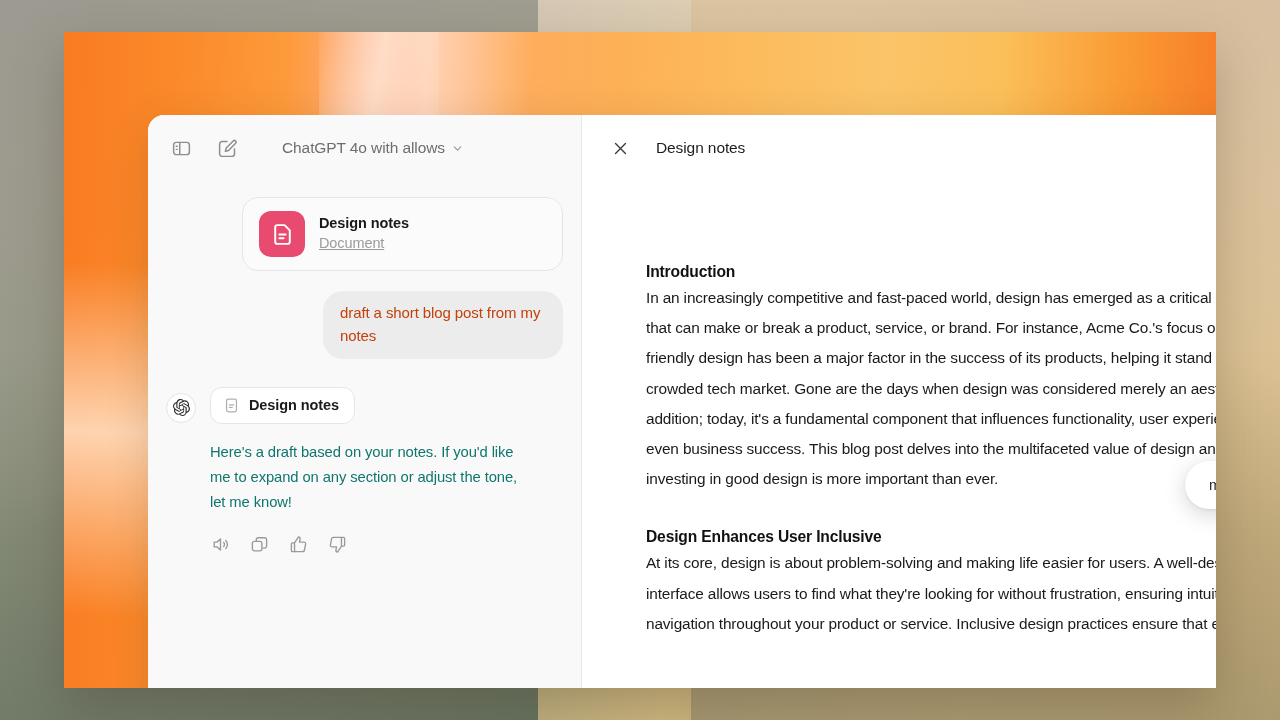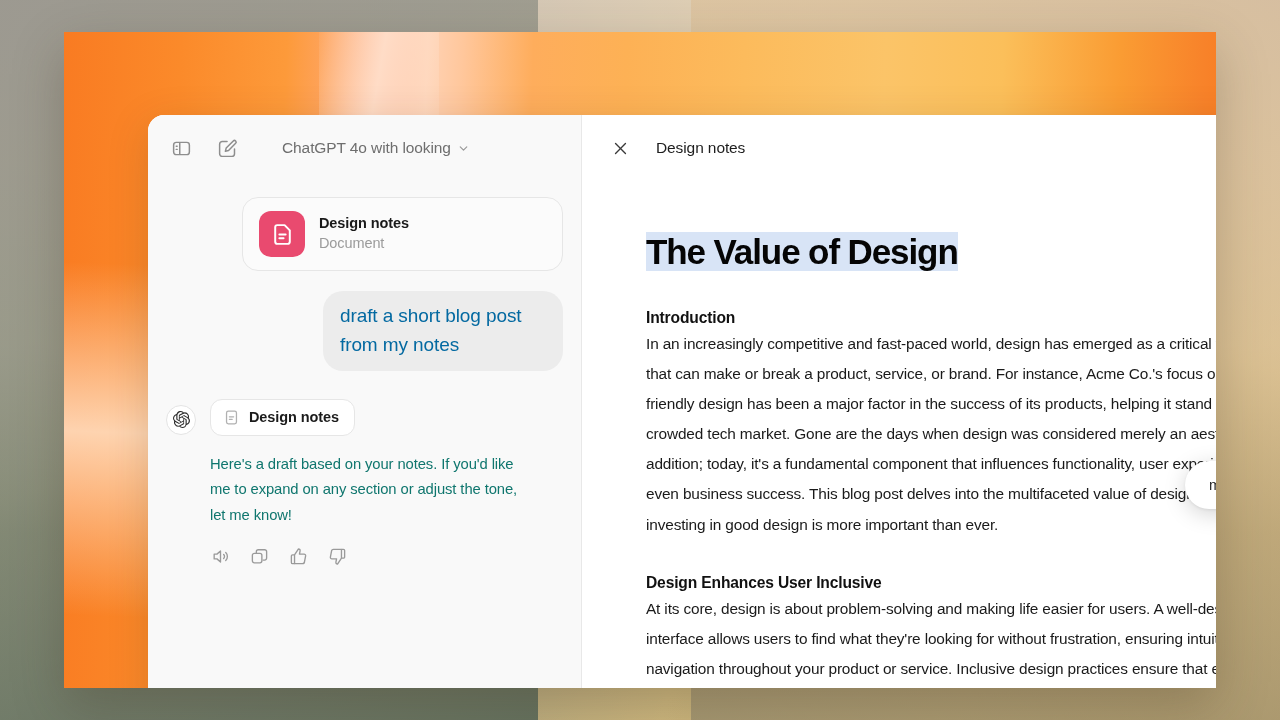--- a/index.html
+++ b/index.html
@@ -175,32 +175,33 @@
     font-weight: bold;
     color: #1a1a1a;
     letter-spacing: -0.1px;
     line-height: 1.35;
   }
   #doc-card-sub {
     font-size: 14.5px;
     color: #9b9b9b;
     letter-spacing: -0.1px;
     line-height: 1.35;
+    text-decoration: underline;
   }
 
   
   #user-row { display: flex; justify-content: flex-end; margin-top: 20px; }
   #user-bubble {
     background: #ececec;
     border-radius: 20px;
     padding: 11px 17px;
     max-width: 240px;
-    font-size: 19px;
+    font-size: 15px;
     line-height: 1.52;
-    color: #0369a1;
+    color: #c2410c;
     letter-spacing: -0.1px;
   }
 
   
   #assistant-row {
     display: flex;
     gap: 14px;
     margin-top: 28px;
     align-items: flex-start;
   }
@@ -365,21 +366,21 @@
             <line x1="6" y1="13" x2="7" y2="13" stroke-linecap="round"></line>
           </svg>
         </div>
         <div class="topbar-icon-btn">
           <svg width="21" height="21" viewBox="0 0 24 24" fill="none" stroke="currentColor" stroke-width="1.7">
             <path d="M20 12.5V18a3 3 0 0 1-3 3H6a3 3 0 0 1-3-3V7a3 3 0 0 1 3-3h5.5" stroke-linecap="round"></path>
             <path d="M18.6 3.4a1.9 1.9 0 0 1 2.7 2.7L13.2 14.2l-3.6.9.9-3.6z" stroke-linejoin="round"></path>
           </svg>
         </div>
         <div id="model-selector">
-          <span id="model-name">ChatGPT 4o with looking</span>
+          <span id="model-name">ChatGPT 4o with allows</span>
           <span id="model-caret">
             <svg width="13" height="13" viewBox="0 0 24 24" fill="none" stroke="currentColor" stroke-width="2.2">
               <polyline points="6 9 12 15 18 9" stroke-linecap="round" stroke-linejoin="round"></polyline>
             </svg>
           </span>
         </div>
       </div>
 
       <div id="chat-scroll">
 
@@ -460,23 +461,20 @@
         <div id="canvas-close">
           <svg width="17" height="17" viewBox="0 0 24 24" fill="none" stroke="currentColor" stroke-width="1.9">
             <line x1="5" y1="5" x2="19" y2="19" stroke-linecap="round"></line>
             <line x1="19" y1="5" x2="5" y2="19" stroke-linecap="round"></line>
           </svg>
         </div>
         <div id="canvas-title">Design notes</div>
       </div>
 
       <div id="doc-scroll">
-        <div id="doc-h1-wrap">
-          <span id="doc-h1">The Value of Design</span>
-        </div>
 
         <div class="doc-h2">Introduction</div>
         <div class="doc-p">
           <span>In an increasingly competitive and fast-paced world, design has emerged as a critical factor</span><br>
           <span>that can make or break a product, service, or brand. For instance, Acme Co.'s focus on user-</span><br>
           <span>friendly design has been a major factor in the success of its products, helping it stand out in a</span><br>
           <span>crowded tech market. Gone are the days when design was considered merely an aesthetic</span><br>
           <span>addition; today, it's a fundamental component that influences functionality, user experience, and</span><br>
           <span>even business success. This blog post delves into the multifaceted value of design and why</span><br>
           <span>investing in good design is more important than ever.</span>

